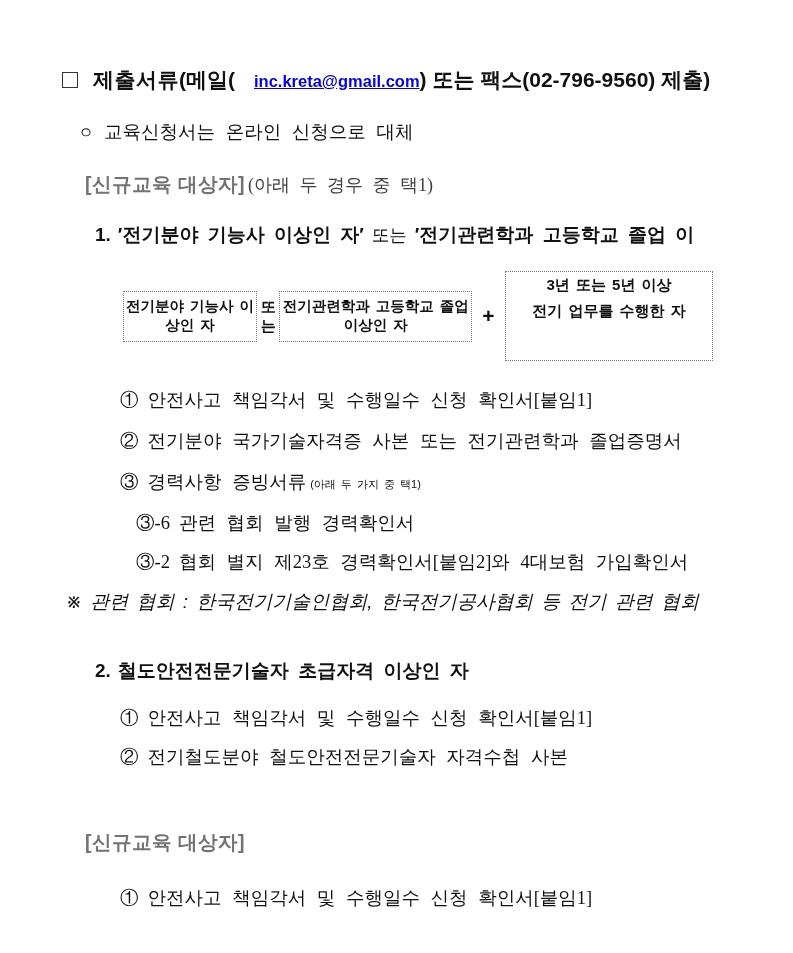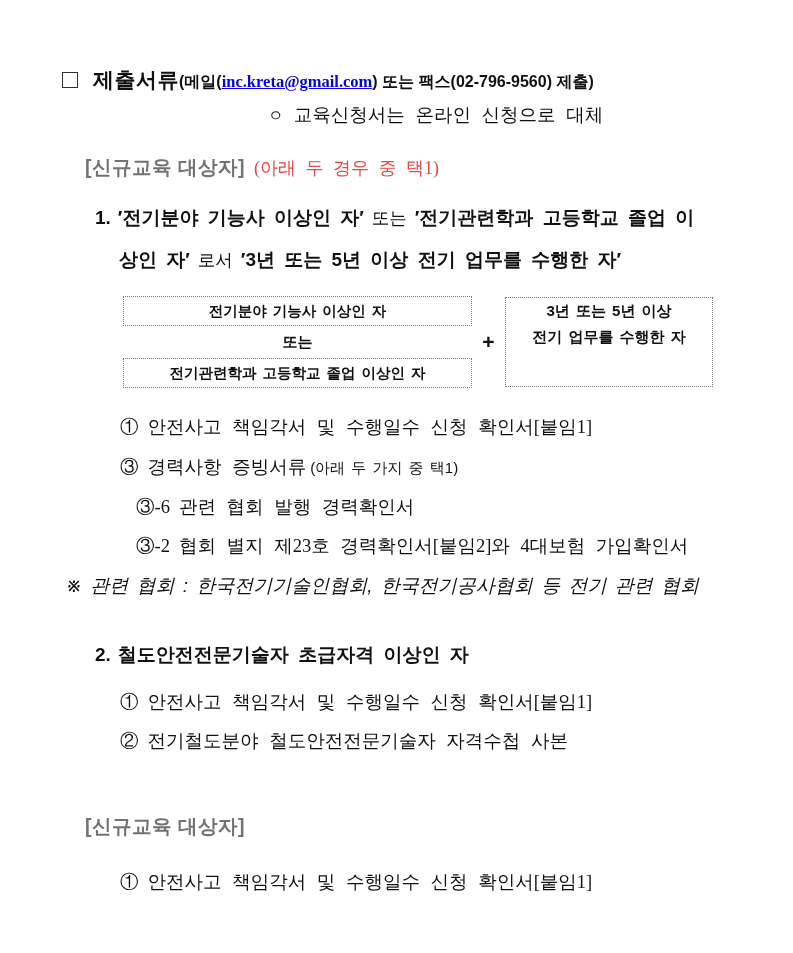--- a/index.html
+++ b/index.html
@@ -27,55 +27,55 @@
   }
   .header-title {
     font-family: "Liberation Sans", "DejaVu Sans", sans-serif;
     font-weight: bold;
     font-size: 21px;
     letter-spacing: 0.5px;
   }
   .header-rest {
     font-family: "Liberation Sans", "DejaVu Sans", sans-serif;
     font-weight: bold;
-    font-size: 16px;
+    font-size: 21px;
   }
   .email-link {
-    font-family: Liberation Serif, serif;
+    font-family: Liberation Sans, sans-serif;
     font-weight: bold;
     font-size: 16.5px;
     color: #0000EE;
     text-decoration: underline;
     cursor: pointer;
+    margin-left: 19px;
   }
 
   
   .notice {
-    margin: 8px 0 0 78px;
+    margin: 25px 0 0 78px;
     font-size: 18.5px;
     word-spacing: 6px;
-    text-align: center;
   }
   .notice .bullet { margin-right: 10px; font-size: 16px; }
 
   
   .section-heading {
     font-family: "Liberation Sans", "DejaVu Sans", sans-serif;
     font-weight: bold;
     font-size: 19.5px;
     color: #737373;
     letter-spacing: 0.5px;
   }
   .new-edu-heading { margin: 27px 0 0 85px; }
   .heading-note {
     font-family: "Liberation Serif", "DejaVu Serif", serif;
     font-weight: normal;
     font-size: 18px;
-    color: #ef4444;
-    margin-left: 9px;
+    color: #404040;
+    margin-left: 3px;
     word-spacing: 5px;
     letter-spacing: 0;
   }
 
   
   .case1-title {
     margin: 16px 0 0 95px;
     width: 645px;
     font-family: "Liberation Sans", "DejaVu Sans", sans-serif;
     font-weight: bold;
@@ -96,21 +96,21 @@
   
   .diagram {
     margin: 15px 0 0 123px;
     width: 590px;
     display: flex;
     align-items: center;
   }
   .diagram-left {
     width: 349px;
     display: flex;
-    flex-direction: column;
+    flex-direction: row;
   }
   .dbox {
     border: 1.5px dotted #777;
     text-align: center;
     padding: 5px 0 4px 0;
     font-family: "Liberation Sans", "DejaVu Sans", sans-serif;
     font-weight: bold;
     font-size: 14.5px;
     word-spacing: 2px;
     background: #fff;
@@ -149,21 +149,21 @@
   .doc-list { margin: 27px 0 0 120px; }
   .doc-row {
     font-size: 18.5px;
     line-height: 24px;
     margin-bottom: 15px;
     word-spacing: 6px;
   }
   .doc-marker { margin-right: 9px; }
   .doc-note {
     font-family: "Liberation Sans", "DejaVu Sans", sans-serif;
-    font-size: 15px;
+    font-size: 11px;
     word-spacing: 2px;
     margin-left: 4px;
   }
   .subdoc-list { margin: 2px 0 0 136px; }
   .subdoc-row {
     font-size: 18.5px;
     line-height: 24px;
     margin-bottom: 15px;
     word-spacing: 6px;
   }
@@ -203,38 +203,38 @@
   <div class="notice">
     <span class="bullet">ㅇ</span><span>교육신청서는 온라인 신청으로 대체</span>
   </div>
 
   <div class="new-edu-heading">
     <span class="section-heading">[신규교육 대상자]</span><span class="heading-note">(아래 두 경우 중 택1)</span>
   </div>
 
   <div class="case1-title">
     <div><span class="case1-num">1.</span><span>′전기분야 기능사 이상인 자′</span><span class="title-regular">또는</span><span>′전기관련학과 고등학교 졸업 이</span></div>
-    <div class="case1-line2"><span>상인 자′</span><span class="title-regular">로서</span><span>′3년 또는 5년 이상 전기 업무를 수행한 자′</span></div>
   </div>
 
   <div class="diagram">
     <div class="diagram-left">
       <div class="dbox">전기분야 기능사 이상인 자</div>
       <div class="or-label">또는</div>
       <div class="dbox">전기관련학과 고등학교 졸업 이상인 자</div>
     </div>
     <div class="plus-sign">+</div>
     <div class="dbox-right">
       <div>3년 또는 5년 이상</div>
       <div>전기 업무를 수행한 자</div>
     </div>
   </div>
 
   <div class="doc-list">
     <div class="doc-row"><span class="doc-marker">①</span><span>안전사고 책임각서 및 수행일수 신청 확인서[붙임1]</span><span class="doc-note"></span></div>
+    <div class="doc-row"><span class="doc-marker">②</span><span>전기분야 국가기술자격증 사본 또는 전기관련학과 졸업증명서</span><span class="doc-note"></span></div>
     <div class="doc-row"><span class="doc-marker">③</span><span>경력사항 증빙서류</span><span class="doc-note">(아래 두 가지 중 택1)</span></div>
   </div>
 
   <div class="subdoc-list">
     <div class="subdoc-row"><span class="subdoc-marker">③-6</span><span>관련 협회 발행 경력확인서</span></div>
     <div class="subdoc-row"><span class="subdoc-marker">③-2</span><span>협회 별지 제23호 경력확인서[붙임2]와 4대보험 가입확인서</span></div>
   </div>
 
   <div class="association-note">※ 관련 협회 : 한국전기기술인협회, 한국전기공사협회 등 전기 관련 협회</div>
 

